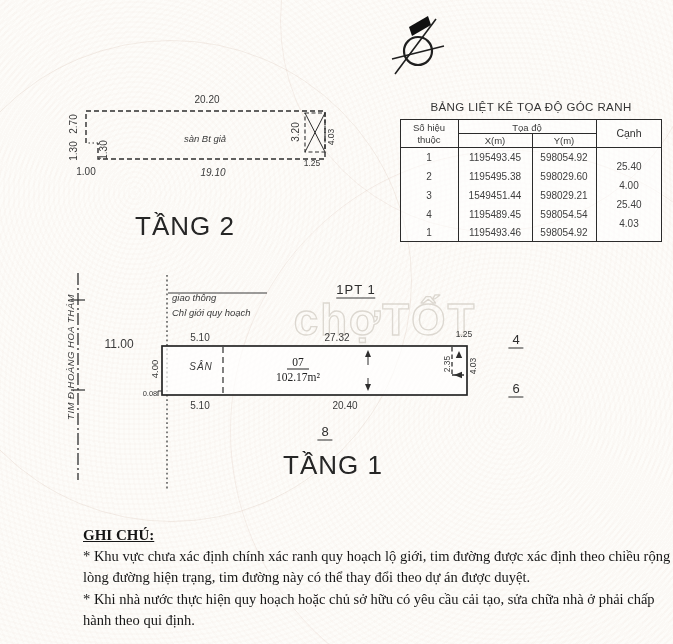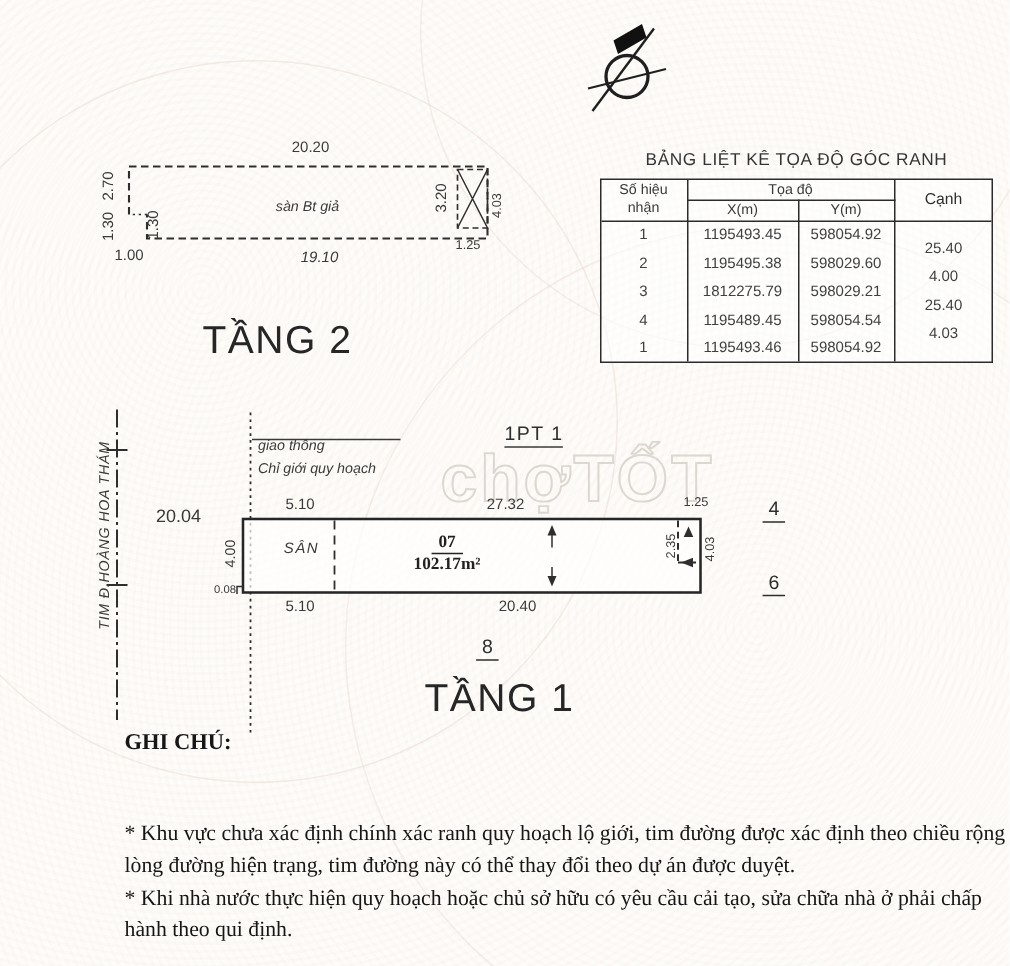--- a/index.html
+++ b/index.html
@@ -31,30 +31,30 @@
   
   .ctab{position:absolute; left:400px; top:101px; width:262px;}
   .ctab-title{text-align:center; font-size:11.5px; letter-spacing:.4px; color:#343434;}
   .ctab-box{position:relative; margin-top:6px; height:121px; border:1.5px solid #2b2b2b; background:rgba(255,255,255,.55);}
   .ctab-box .line{position:absolute; background:#2b2b2b;}
   .ctab-box .vl{width:1.2px; top:0; bottom:0;}
   .ctab-box .txt{font-size:10px; color:#404040;}
   .hdr{font-size:9.5px; color:#3a3a3a;}
   
   .notes{position:absolute; left:83px; font-family:"Liberation Serif", serif; color:#161616;}
-  .nheading{font-size:15px; font-weight:bold; }
+  .nheading{font-size:15px; font-weight:bold; text-decoration:underline;margin-top:40px;}
   .nline{font-size:14.5px;}
   .npara{font-size:14.5px; line-height:21px; width:592px;}
   .hatch-swatch{
     width:26px; height:15px; border:1.4px solid #222; display:inline-block;
     background:repeating-linear-gradient(45deg,#3c3c3c 0 1.5px, transparent 1.5px 5px);
     vertical-align:-2px;
   }
   .frac{position:absolute; transform:translate(-50%,-50%); text-align:center;
-        font-family:"Liberation Serif", serif; font-weight:bold; font-size:11.5px; color:#222;}
+        font-family:"Liberation Serif", serif; font-weight:normal; font-size:11.5px; color:#222;}
   .frac .top{display:inline-block; border-bottom:1.1px solid #222; padding:0 5px 1px;}
   .frac .bot{display:block; margin-top:1px;}
   .wm{
     position:absolute; transform:translate(-50%,-50%);
     font-size:44px; font-weight:bold; letter-spacing:2px;
     color:transparent; -webkit-text-stroke:1.3px rgba(203,196,187,.65);
     pointer-events:none;
   }
   .blabel{position:absolute; font-size:9.5px; font-style:italic; color:#3a3a3a;}
   .bb{border-bottom:1px solid #3a3a3a; padding-bottom:1px;}
@@ -82,36 +82,36 @@
   <div class="ctab">
     <div class="ctab-title">BẢNG LIỆT KÊ TỌA ĐỘ GÓC RANH</div>
     <div class="ctab-box">
       <div class="line vl" style="left:57px;"></div>
       <div class="line vl" style="left:131px; top:13px;"></div>
       <div class="line vl" style="left:195px;"></div>
       <div class="line" style="left:57px; right:64px; top:13px; height:1.2px;"></div>
       <div class="line" style="left:0; right:0; top:27px; height:1.2px;"></div>
 
       <div class="ctr hdr" style="left:28px; top:7px;">Số hiệu</div>
-      <div class="ctr hdr" style="left:28px; top:19px;">nhận</div>
+      <div class="ctr hdr" style="left:28px; top:19px;">thuộc</div>
       <div class="ctr hdr" style="left:126px; top:7px;">Tọa độ</div>
       <div class="ctr hdr" style="left:94px; top:20px;">X(m)</div>
       <div class="ctr hdr" style="left:163px; top:20px;">Y(m)</div>
       <div class="ctr" style="left:228px; top:13px; font-size:10.5px;">Cạnh</div>
 
       <div class="ctr txt" style="left:28px; top:37px;">1</div>
       <div class="ctr txt" style="left:94px; top:37px;">1195493.45</div>
       <div class="ctr txt" style="left:163px; top:37px;">598054.92</div>
 
       <div class="ctr txt" style="left:28px; top:56px;">2</div>
       <div class="ctr txt" style="left:94px; top:56px;">1195495.38</div>
       <div class="ctr txt" style="left:163px; top:56px;">598029.60</div>
 
       <div class="ctr txt" style="left:28px; top:75px;">3</div>
-      <div class="ctr txt" style="left:94px; top:75px;">1812275.79</div>
+      <div class="ctr txt" style="left:94px; top:75px;">1549451.44</div>
       <div class="ctr txt" style="left:163px; top:75px;">598029.21</div>
 
       <div class="ctr txt" style="left:28px; top:94px;">4</div>
       <div class="ctr txt" style="left:94px; top:94px;">1195489.45</div>
       <div class="ctr txt" style="left:163px; top:94px;">598054.54</div>
 
       <div class="ctr txt" style="left:28px; top:112px;">1</div>
       <div class="ctr txt" style="left:94px; top:112px;">1195493.46</div>
       <div class="ctr txt" style="left:163px; top:112px;">598054.92</div>
 
@@ -168,21 +168,21 @@
       <line x1="313" y1="113" x2="313" y2="122" stroke="#2e2e2e" stroke-width="1"></line>
       <path d="M313,126 l-3,-7 l6,0 z" fill="#2e2e2e"></path>
 
       <path d="M107,126 h-4 v5" fill="none" stroke="#2e2e2e" stroke-width="1"></path>
     </svg>
   </div>
   <div class="rot dim it" style="left:70px; top:357px; font-size:9.5px; letter-spacing:.5px;">TIM Đ.HOÀNG HOA THÁM</div>
   <div class="blabel" style="left:172px; top:279px;margin-top:28px;">Chỉ giới quy hoạch</div>
   <div class="blabel" style="left:172px; top:292px;">giao thông</div>
   <div class="ctr" style="left:356px; top:289px; font-size:13px; letter-spacing:1px;"><span class="bb">1PT 1</span></div>
-  <div class="ctr dim dim-lg" style="left:119px; top:344px;">20.04</div>
+  <div class="ctr dim dim-lg" style="left:119px; top:344px;">11.00</div>
   <div class="ctr dim" style="left:200px; top:337px;">5.10</div>
   <div class="ctr dim" style="left:337px; top:337px;">27.32</div>
   <div class="ctr dim dim-sm" style="left:464px; top:334px;">1.25</div>
   <div class="ctr dim it" style="left:201px; top:366px; font-size:10px; letter-spacing:1px;">SÂN</div>
   <div class="frac" style="left:298px; top:369px;">
     <span class="top">07</span>
     <span class="bot">102.17m²</span>
   </div>
   <div class="rot dim dim-sm" style="left:447px; top:364px;">2.35</div>
   <div class="rot dim dim-sm" style="left:473px; top:366px;">4.03</div>

